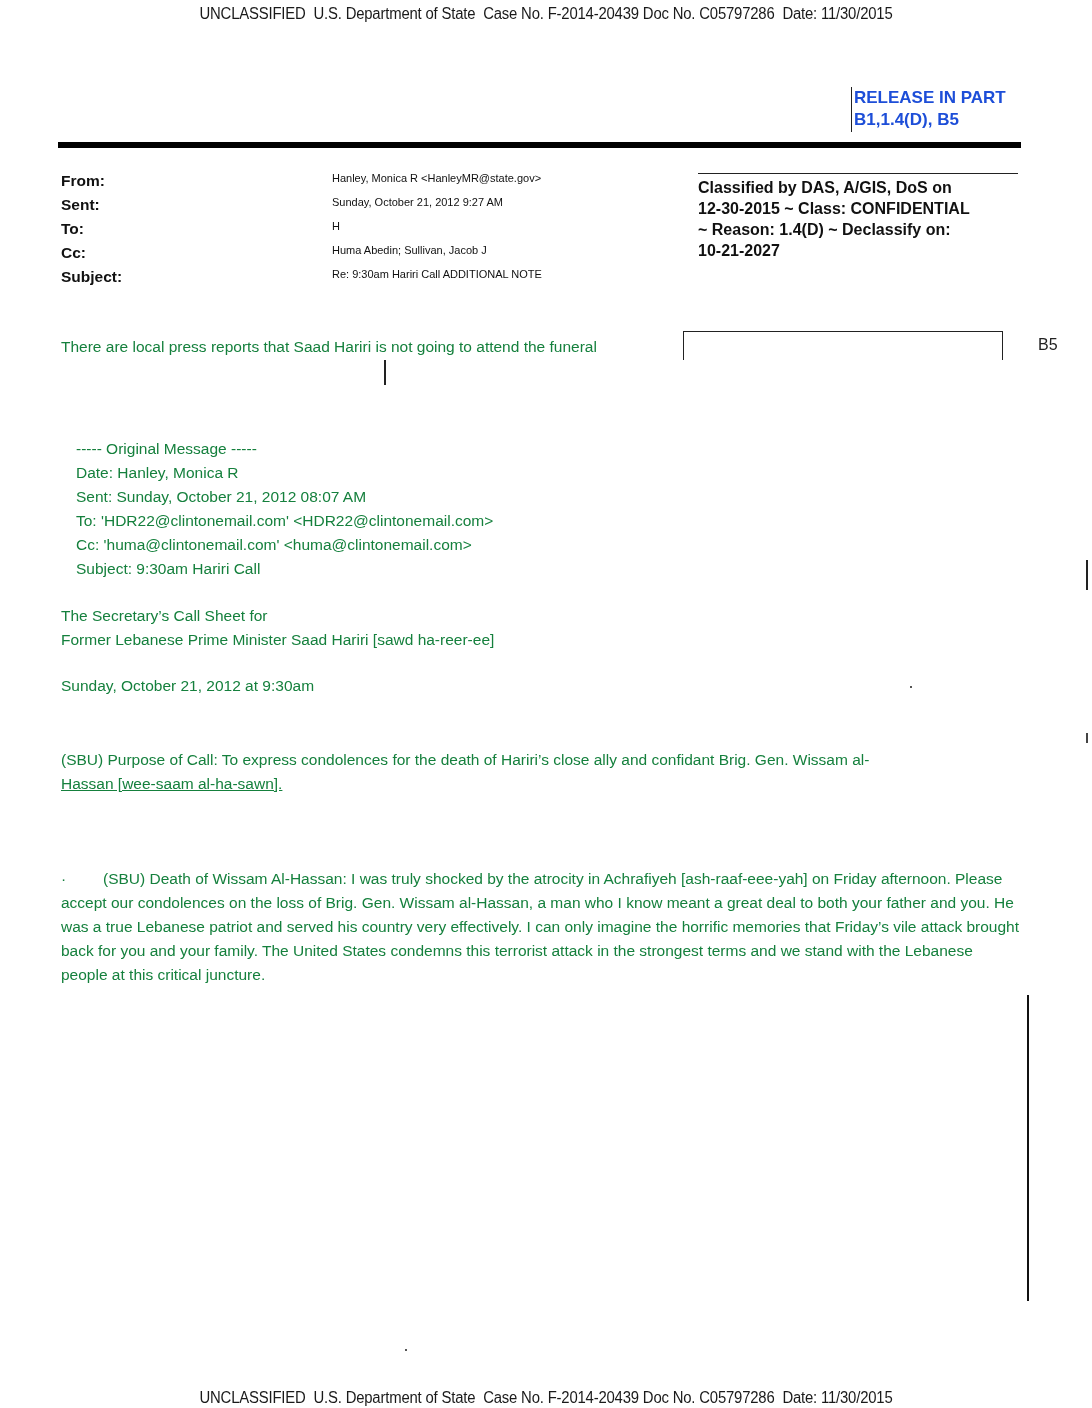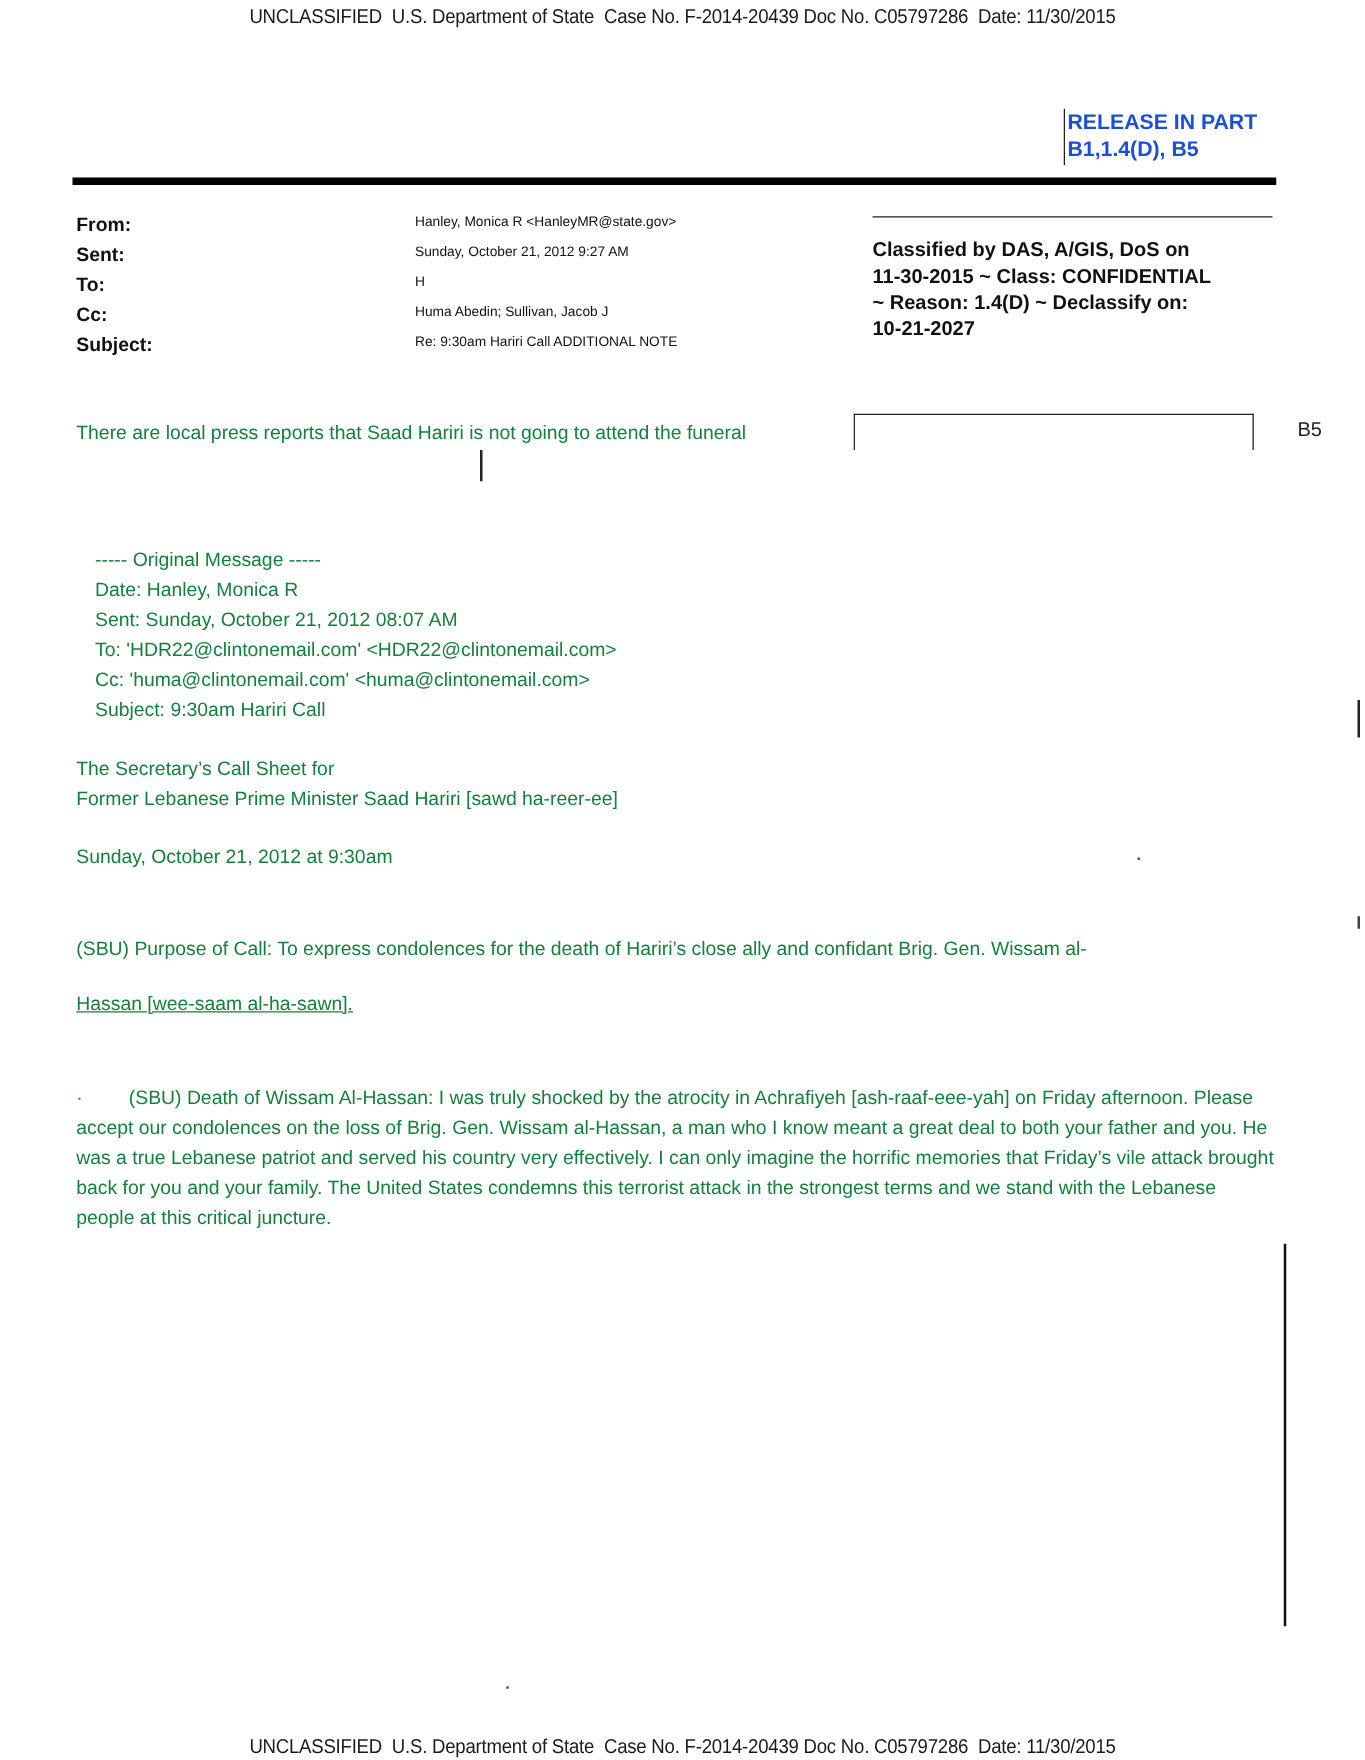--- a/index.html
+++ b/index.html
@@ -37,21 +37,21 @@
       left: 332px; font-family: "Liberation Sans", sans-serif;
       font-size: 11px; color: #111; white-space: nowrap;
     }
     .row0 { top: 172px; text-align: center; } .row1 { top: 196px; } .row2 { top: 220px; }
     .row3 { top: 244px; } .row4 { top: 268px; }
 
     .class-box {
       left: 698px; top: 173px; width: 320px;
       border-top: 1px solid #222;
       font-family: "Liberation Sans", sans-serif; font-weight: bold;
-      font-size: 16px; line-height: 21px; padding-top: 16px; color: #111;
+      font-size: 16px; line-height: 21px; padding-top: 3px; color: #111;
     }
 
     .body-text {
       font-family: "Liberation Sans", sans-serif;
       font-size: 15.5px; color: #15803d; white-space: nowrap;
     }
     .note-line { left: 61px; top: 338px; }
     .redaction {
       left: 683px; top: 331px; width: 318px; height: 28px;
       border-left: 1.5px solid #222; border-top: 1px solid #222; border-right: 1.5px solid #222;
@@ -62,21 +62,21 @@
     }
     .cursor-mark { left: 384px; top: 360px; width: 1.5px; height: 25px; background: #222; }
 
     .orig { left: 76px; top: 437px; line-height: 24px; }
     .orig div { height: 24px; }
 
     .sheet { left: 61px; top: 604px; line-height: 24px; }
     .sheet-date { left: 61px; top: 677px; }
 
     .purpose { left: 61px; top: 748px; line-height: 24px; }
-    .purpose .underlined { text-decoration: underline; margin-top: 20px; }
+    .purpose .underlined { text-decoration: underline; }
 
     .para {
       left: 61px; top: 867px; width: 960px; line-height: 24px;
       white-space: normal;
     }
     .para .bullet { display: inline-block; width: 42px; }
 
     .side-line { left: 1027px; top: 995px; width: 2px; height: 306px; background: #111; }
     .edge-mark1 { left: 1086px; top: 560px; width: 2px; height: 30px; background: #222; }
     .edge-mark2 { left: 1086px; top: 733px; width: 2px; height: 10px; background: #444; }
@@ -100,21 +100,21 @@
 <div class="abs hdr-value row1">Sunday, October 21, 2012 9:27 AM</div>
 <div class="abs hdr-label row2">To:</div>
 <div class="abs hdr-value row2">H</div>
 <div class="abs hdr-label row3">Cc:</div>
 <div class="abs hdr-value row3">Huma Abedin; Sullivan, Jacob J</div>
 <div class="abs hdr-label row4">Subject:</div>
 <div class="abs hdr-value row4">Re: 9:30am Hariri Call ADDITIONAL NOTE</div>
 
 <div class="abs class-box">
   <div>Classified by DAS, A/GIS, DoS on</div>
-  <div>11-30-2015 ~ Class: CONFIDENTIAL</div>
+  <div>12-30-2015 ~ Class: CONFIDENTIAL</div>
   <div>~ Reason: 1.4(D) ~ Declassify on:</div>
   <div>10-21-2027</div>
 </div>
 
 <div class="abs body-text note-line">There are local press reports that Saad Hariri is not going to attend the funeral</div>
 <div class="abs redaction"></div>
 <div class="abs b5-label">B5</div>
 <div class="abs cursor-mark"></div>
 
 <div class="abs body-text orig">

